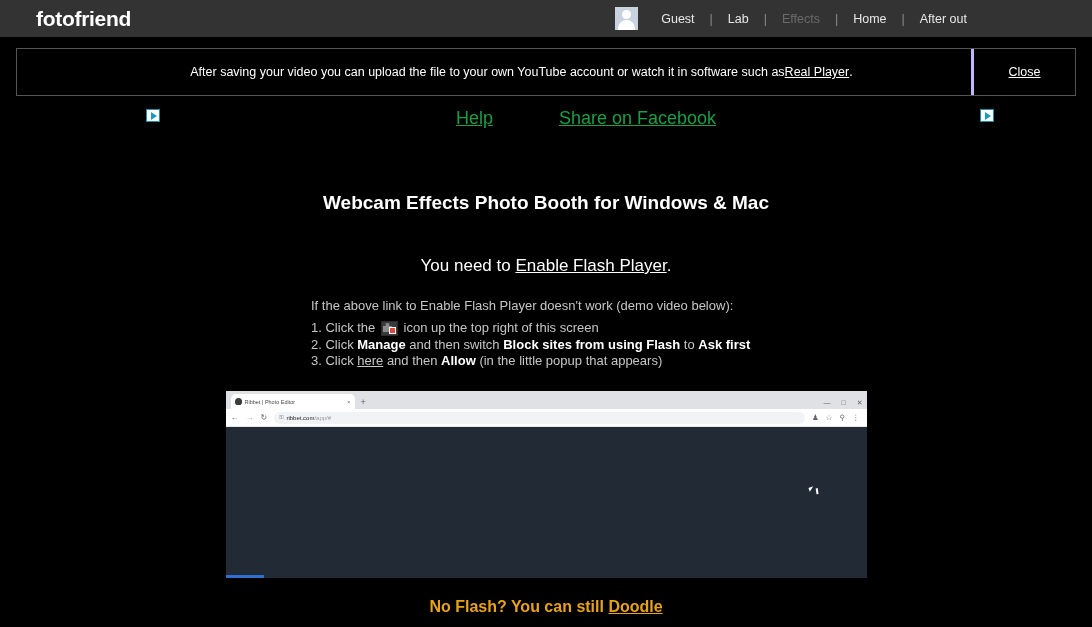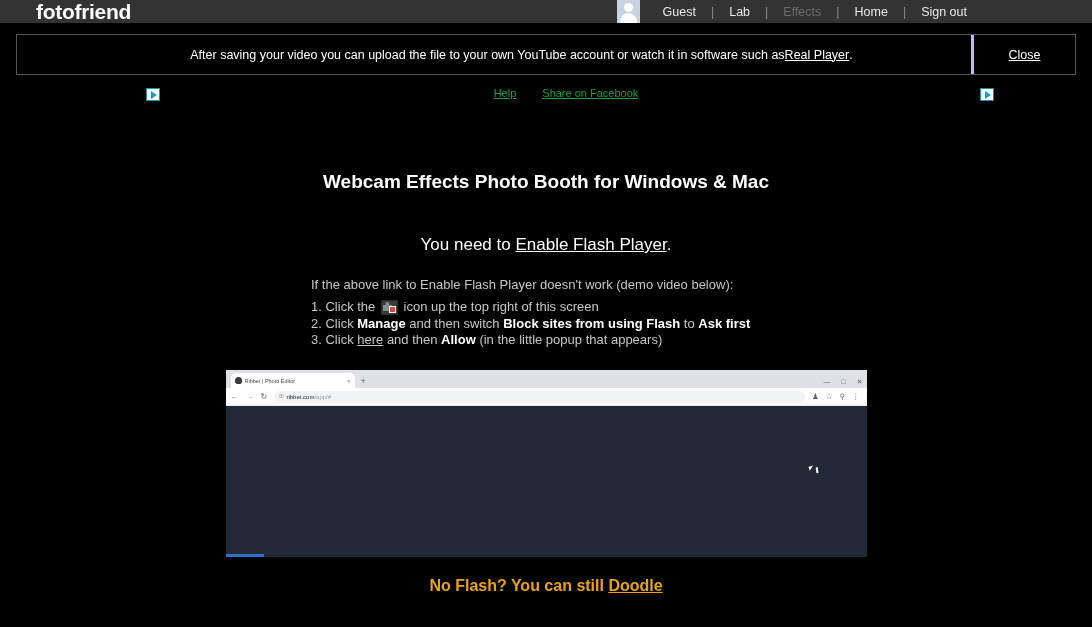--- a/index.html
+++ b/index.html
@@ -5,21 +5,21 @@
   * { box-sizing: border-box; margin: 0; padding: 0; }
   html, body {
     width: 1092px; height: 627px;
     background: #000;
     font-family: "Liberation Sans", sans-serif;
     overflow: hidden;
   }
 
   
   .header {
-    height: 23px;
+    height: 37px;
     background: #333333;
     display: flex;
     align-items: center;
     justify-content: space-between;
     padding: 0 18px 0 36px;
   }
   .logo {
     color: #ffffff;
     font-size: 21px;
     font-weight: bold;
@@ -61,21 +61,21 @@
     padding: 0 7px;
     white-space: nowrap;
   }
   .nav-link.disabled { color: #6b6b6b; }
   .nav-sep { color: #8a8a8a; font-size: 12.5px; padding: 0 1px; }
 
   
   .notice-wrap { padding: 11px 16px 0 16px; }
   .notice {
     border: 1px solid #555555;
-    height: 41px;
+    height: 48px;
     display: flex;
     align-items: stretch;
     background: #000;
   }
   .notice-msg {
     flex: 1;
     display: flex;
     align-items: center;
     justify-content: center;
     color: #ffffff;
@@ -125,21 +125,22 @@
     position: absolute;
     left: 0; right: 0;
     top: 4px;
     display: flex;
     justify-content: center;
     gap: 26px;
     padding-left: 40px;
   }
   .toplinks a {
     color: #1a9e46;
-    font-size: 11px;
+    font-size: 18px;
+    margin-left: 40px;
   }
 
   
   .main { text-align: center; }
   .title {
     color: #ffffff;
     font-size: 19px;
     font-weight: bold;
     margin-top: 54px;
   }
@@ -320,21 +321,21 @@
       <span class="body"></span>
     </div>
     <a class="nav-link" href="#">Guest</a>
     <span class="nav-sep">|</span>
     <a class="nav-link" href="#">Lab</a>
     <span class="nav-sep">|</span>
     <a class="nav-link disabled" href="#">Effects</a>
     <span class="nav-sep">|</span>
     <a class="nav-link" href="#">Home</a>
     <span class="nav-sep">|</span>
-    <a class="nav-link" href="#">Sign out</a>
+    <a class="nav-link" href="#">After out</a>
   </div>
 </div>
 
 <div class="notice-wrap">
   <div class="notice">
     <div class="notice-msg">
       <span>After saving your video you can upload the file to your own YouTube account or watch it in software such as </span>
         <a href="#">Real Player</a>
         <span>.</span>
     </div>

